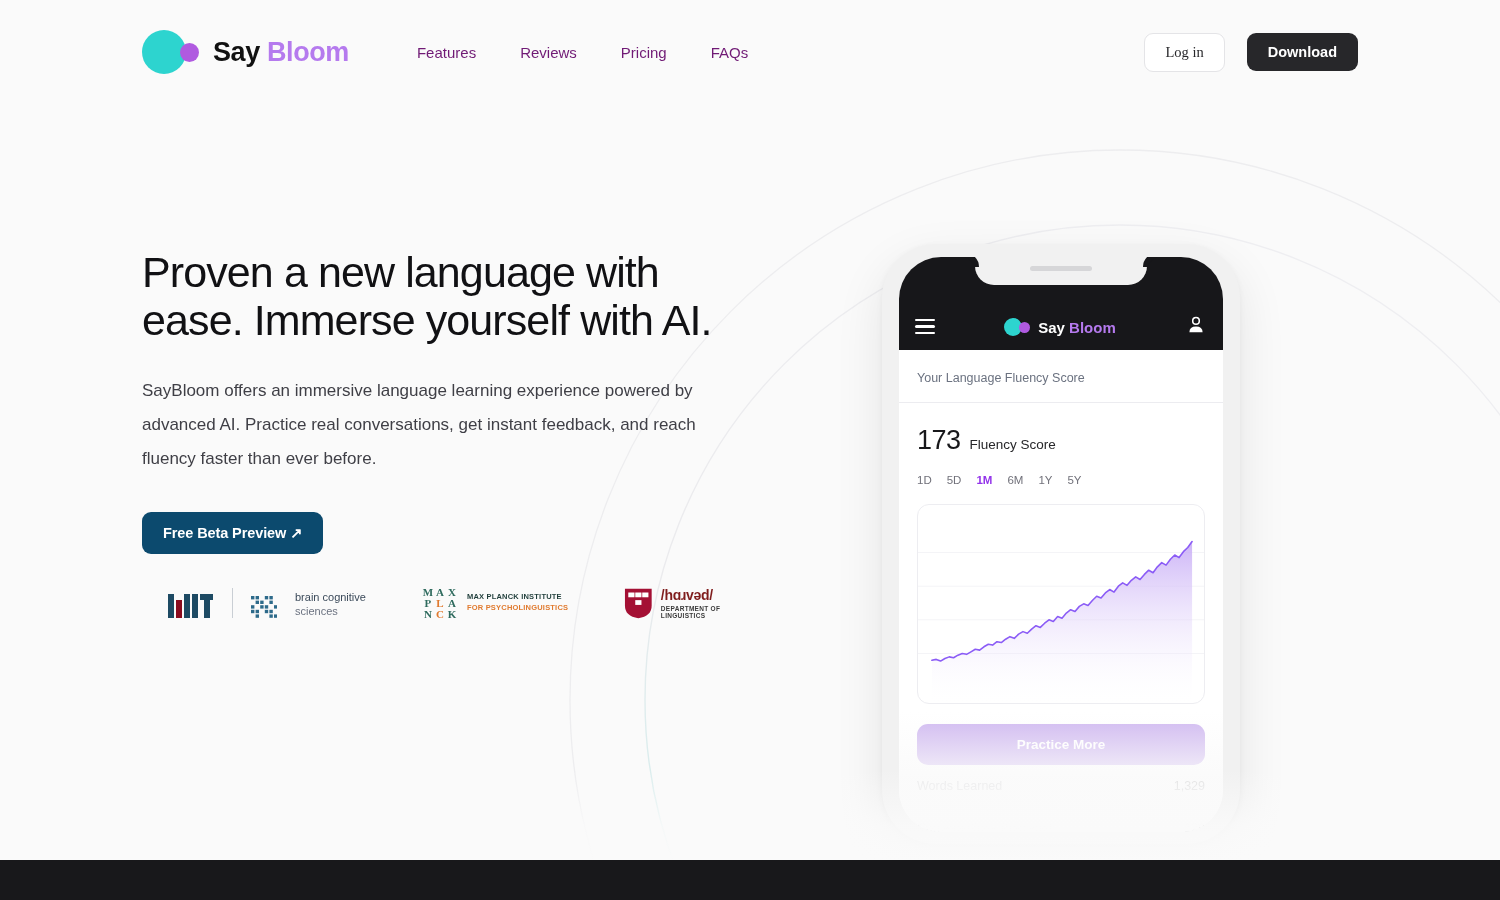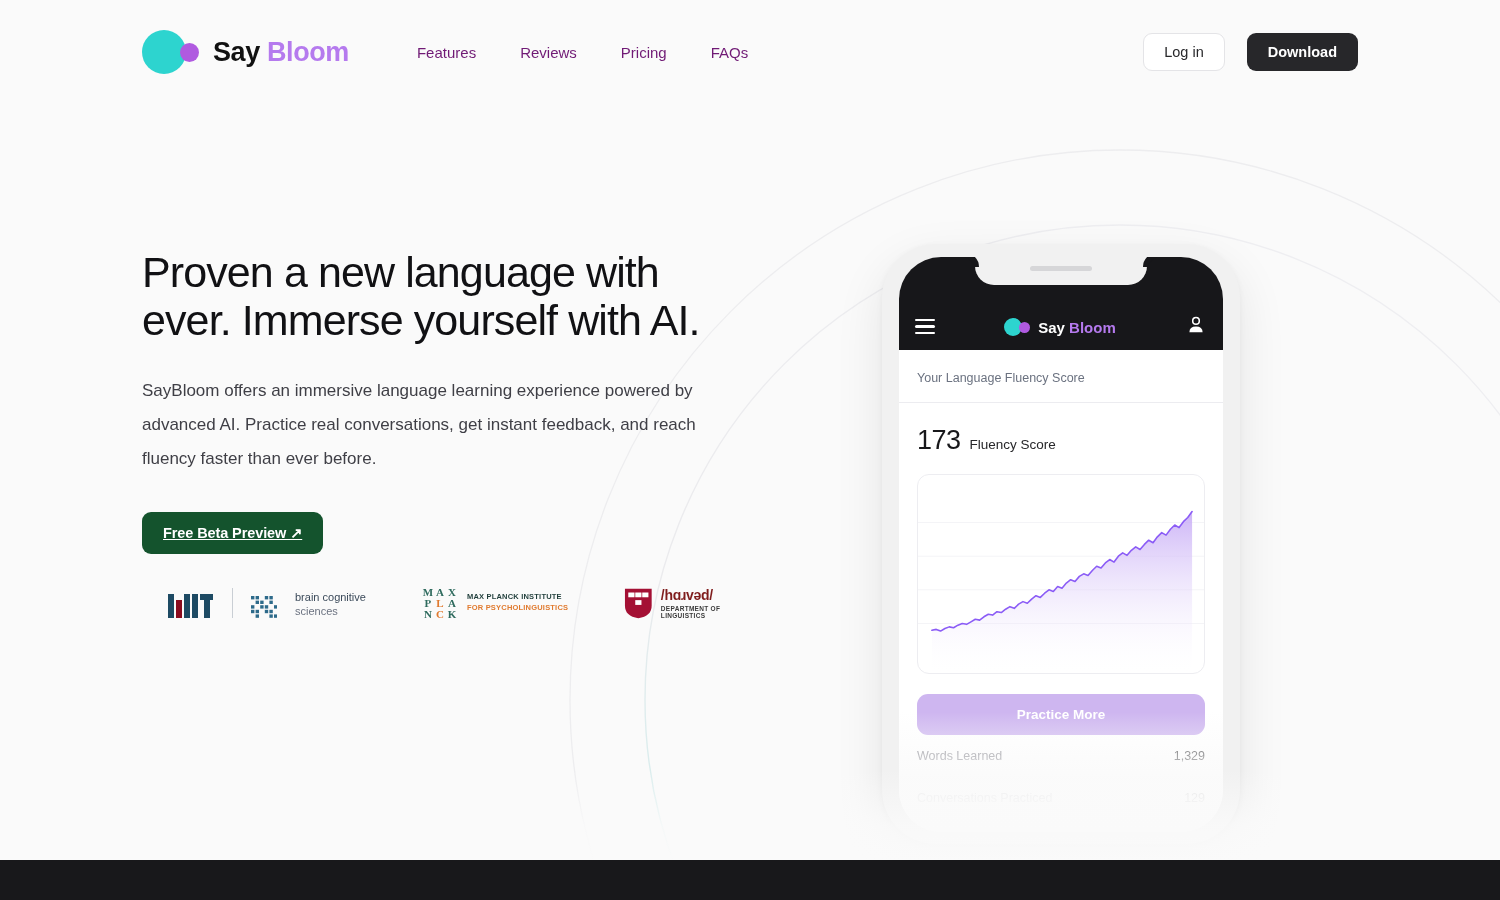--- a/index.html
+++ b/index.html
@@ -74,21 +74,21 @@
     gap: 22px;
   }
   .btn-login {
     font-size: 14.5px;
     color: #27272a;
     background: #fff;
     border: 1px solid #e4e4e7;
     border-radius: 9px;
     padding: 10px 20px;
     cursor: pointer;
-    font-family: Liberation Sans, sans-serif;
+    font-family: Liberation Serif, serif;
   }
   .btn-download {
     font-size: 14.5px;
     font-weight: 700;
     color: #fff;
     background: #27272a;
     border: none;
     border-radius: 9px;
     padding: 11px 21px;
     cursor: pointer;
@@ -114,31 +114,30 @@
     margin-top: 30px;
     font-size: 17px;
     line-height: 2.0;
     color: #3f3f46;
     width: 600px;
     font-weight: 400;
   }
   .btn-beta {
     margin-top: 36px;
     display: inline-block;
-    background: #14532d;
+    background: #0c4a6e;
     color: #fff;
     font-size: 14.5px;
     font-weight: 700;
     border: none;
     border-radius: 9px;
     padding: 13px 21px;
     cursor: pointer;
     font-family: inherit;
     letter-spacing: -0.1px;
-    text-decoration: underline;
   }
 
   .research-label {
     margin-top: 92px;
     font-size: 13.5px;
     color: #18181b;
     letter-spacing: -0.1px;
   }
   .research-label b { font-weight: 700; }
 
@@ -389,21 +388,21 @@
 
   <div class="header-actions">
     <button class="btn-login">Log in</button>
     <button class="btn-download">Download</button>
   </div>
 </header>
 
 <section class="hero-left">
   <h1 class="hero-title">
     <span>Proven a new language with</span><br>
-    <span>ever. Immerse yourself with AI.</span>
+    <span>ease. Immerse yourself with AI.</span>
   </h1>
   <p class="hero-sub">SayBloom offers an immersive language learning experience powered by advanced AI. Practice real conversations, get instant feedback, and reach fluency faster than ever before.</p>
   <button class="btn-beta">Free Beta Preview ↗</button>
 
 
   <div class="logo-row">
 
     <div class="logo-slot">
       <div class="mit-wrap">
         <svg width="46" height="24" viewBox="0 0 46 24">
@@ -508,20 +507,28 @@
     </div>
 
     <div class="phone-body">
       <div class="card-title">Your Language Fluency Score</div>
 
       <div class="score-row">
         <span class="score-value">173</span>
         <span class="score-label">Fluency Score</span>
       </div>
 
+      <div class="range-row">
+        <span class="range-item">1D</span>
+        <span class="range-item">5D</span>
+        <span class="range-item active">1M</span>
+        <span class="range-item">6M</span>
+        <span class="range-item">1Y</span>
+        <span class="range-item">5Y</span>
+      </div>
 
       <div class="chart-box">
         <svg id="chart-svg" viewBox="0 0 288 200" preserveAspectRatio="none" style="width:100%;height:100%;display:block">
           <defs>
             <linearGradient id="areaFill" x1="0" y1="0" x2="0" y2="1">
               <stop offset="0%" stop-color="#c4a7f5" stop-opacity="0.85"></stop>
               <stop offset="100%" stop-color="#ffffff" stop-opacity="0.05"></stop>
             </linearGradient>
           </defs>
           <g id="chart-grid">

